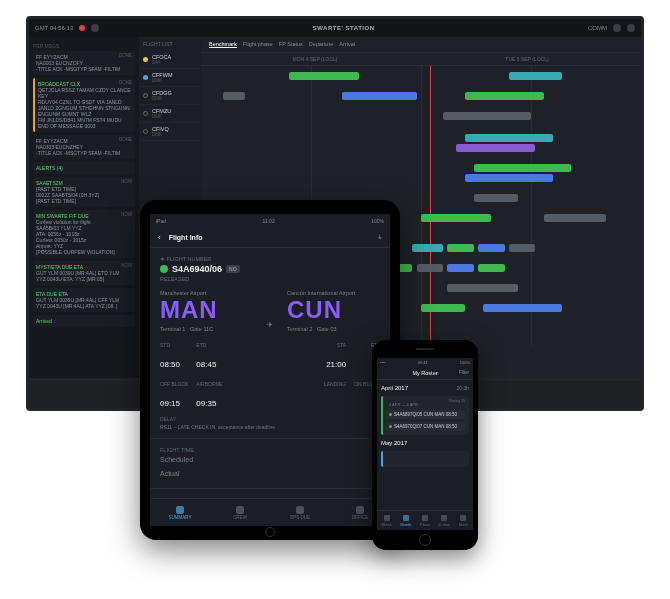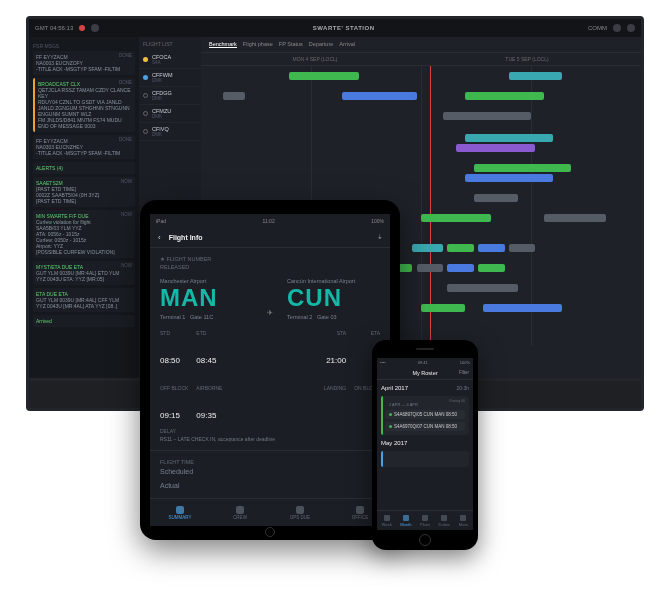--- a/index.html
+++ b/index.html
@@ -67,25 +67,25 @@
 .tablet-nav .title { color: #eee; font-weight: 600; }
 .tablet-nav .wifi { margin-left: auto; font-size: 6px; }
 .tablet-content { flex: 1; padding: 8px 10px; overflow: hidden; }
 .flight-dot { width: 8px; height: 8px; border-radius: 50%; background: #3fb850; display: inline-block; margin-right: 4px; }
 .flight-num { font-size: 9px; color: #eee; font-weight: 600; }
 .flight-badge { font-size: 5px; background: #3a4048; padding: 1px 3px; border-radius: 2px; margin-left: 4px; }
 .flight-status-label { font-size: 5.5px; color: #606870; text-transform: uppercase; }
 .route-row { display: flex; align-items: flex-end; gap: 10px; margin-top: 8px; }
 .airport { flex: 1; }
 .airport .label { font-size: 5.5px; color: #788090; }
-.airport .code { font-size: 24px; font-weight: 700; color: #14b8a6; letter-spacing: 1px; }
+.airport .code { font-size: 24px; font-weight: 700; color: #8b5cf6; letter-spacing: 1px; }
 .airport .terminal { font-size: 5.5px; color: #788090; margin-top: 2px; }
 .plane-icon { width: 14px; height: 14px; display: flex; align-items: center; justify-content: center; color: #888; }
 .times-row { display: flex; gap: 8px; margin-top: 10px; font-size: 8px; color: #eee; }
-.time-col { display: flex; flex-direction: column; gap: 20px; justify-content: center; }
+.time-col { display: flex; flex-direction: column; gap: 12px; justify-content: center; }
 .time-col .hdr { font-size: 5px; color: #606870; }
 .time-col.right { margin-left: auto; }
 .delay-block { margin-top: 8px; }
 .delay-block .label { font-size: 5px; color: #606870; }
 .delay-block .val { font-size: 9px; color: #f0a030; font-weight: 600; }
 .delay-block .desc { font-size: 5px; color: #707880; margin-top: 2px; }
 .section-div { height: 1px; background: #2a2e35; margin: 8px -10px; }
 .info-row { display: flex; justify-content: space-between; font-size: 7px; padding: 3px 0; color: #bcc4cc; }
 .info-row .k { color: #788090; }
 .tabbar { height: 28px; border-top: 1px solid #2a2e35; display: flex; }
@@ -318,20 +318,25 @@
         <span>11:02</span>
         <span>100%</span>
       </div>
       <div class="tablet-nav">
         <span class="back">‹</span>
         <span class="title">Flight Info</span>
         <span class="wifi">⏚</span>
       </div>
       <div class="tablet-content">
         <div class="flight-status-label">★ FLIGHT NUMBER</div>
+        <div style="display:flex;align-items:center;margin-top:2px;">
+          <span class="flight-dot"></span>
+          <span class="flight-num">S4A6940/06</span>
+          <span class="flight-badge">NO</span>
+        </div>
         <div class="flight-status-label" style="margin-top:2px;">RELEASED</div>
 
         <div class="route-row">
           <div class="airport">
             <div class="label">Manchester Airport</div>
             <div class="code">MAN</div>
             <div class="terminal"><span>Terminal 1</span> &nbsp; <span>Gate 11C</span></div>
           </div>
           <div class="plane-icon">✈</div>
           <div class="airport" style="text-align:left;">

